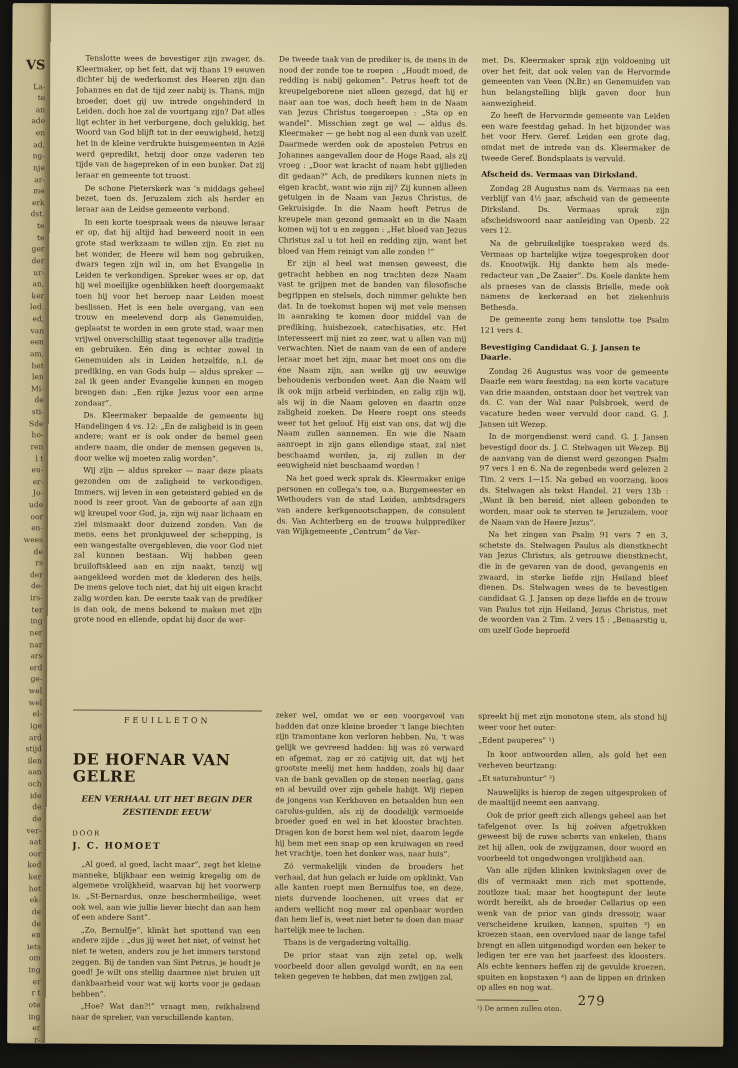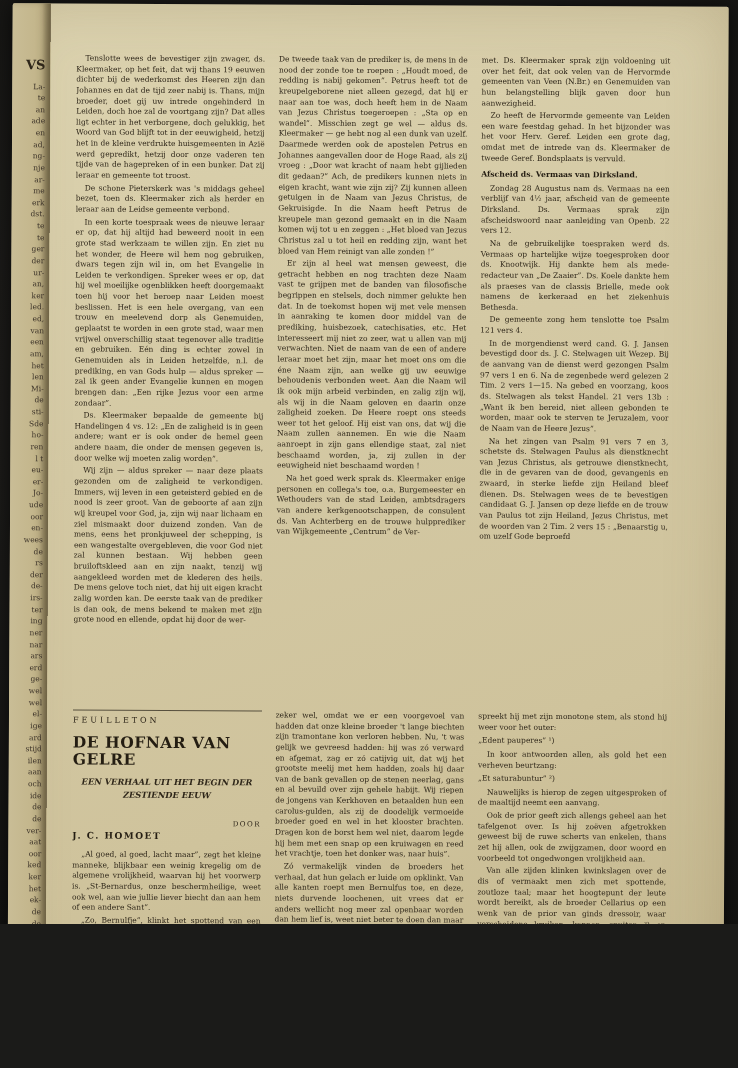--- a/index.html
+++ b/index.html
@@ -1,16 +1,16 @@
 <!DOCTYPE html>
 <html><head>
 <meta charset="utf-8">
 <style>
   html,body{margin:0;padding:0;background:#1b1b19;}
-  .scene{position:relative;width:738px;height:924px;overflow:hidden;
+  .scene{position:relative;width:738px;height:1068px;overflow:hidden;
          background:radial-gradient(ellipse at 50% 45%, #2b2a26 0%, #1d1c1a 70%, #141412 100%);}
   .paper{position:absolute;left:10px;top:5px;width:716px;height:1040px;
          transform:rotate(0.3deg);transform-origin:50% 50%;
          background:linear-gradient(160deg,#dcd3b0 0%,#d4c9a4 38%,#cfc39c 70%,#c3b68d 100%);
          box-shadow:0 0 22px rgba(0,0,0,.75), inset 0 0 60px rgba(120,100,60,.25);
          border-radius:2px;overflow:hidden;}
   .edge-strip{position:absolute;left:0;top:0;bottom:0;width:38px;overflow:hidden;
          padding:54px 5px 0 0;box-sizing:border-box;
          background:linear-gradient(90deg,#c9bd96 0%,#c2b489 78%,#a2946c 100%);
          box-shadow:inset -9px 0 9px -4px rgba(55,45,25,.55);}
@@ -22,24 +22,24 @@
   .news{min-height:648px;}
   .feuilleton{margin-top:8px;}
   .col{min-width:0;}
   .para{font:7.5px/1.42 "DejaVu Serif", serif;color:#2e2619;text-align:justify;
         text-indent:9px;margin:0 0 2px;}
   .cont .para:first-child{text-indent:0;}
   .subhead{font:bold 7.7px/1.35 "DejaVu Serif", serif;color:#241d12;text-align:left;
         text-indent:0;margin:6px 0 3px;}
   .centerline{text-align:left;text-indent:0;margin:3px 0;}
   .rule{border-top:1px solid #57503e;margin:0 0 5px;}
-  .f-label{font:8px "DejaVu Serif", serif;letter-spacing:3px;color:#2e2619;margin:1px 0 9px;}
+  .f-label{font:8px "DejaVu Serif", serif;letter-spacing:3px;color:#2e2619;margin:1px 0 26px;text-align:center;}
   .f-title{font:bold 15.5px/1.1 "DejaVu Serif", serif;letter-spacing:.5px;color:#241d12;margin:0 0 8px;}
-  .f-subtitle{font:bold italic 8.3px/1.5 "DejaVu Serif", serif;text-align:center;color:#2e2619;margin:0 6px 19px;}
-  .f-door{font:7px "DejaVu Serif", serif;letter-spacing:1.5px;text-align:right;color:#2e2619;margin:0 0 3px;}
+  .f-subtitle{font:bold italic 8.3px/1.5 "DejaVu Serif", serif;text-align:center;color:#2e2619;margin:0 6px 12px;}
+  .f-door{font:7px "DejaVu Serif", serif;letter-spacing:1.5px;text-align:left;color:#2e2619;margin:0 0 3px;}
   .f-author{font:bold 9px "DejaVu Serif", serif;letter-spacing:1.5px;color:#241d12;margin:0 0 9px;}
   .footnotes{margin-top:6px;}
   .footnotes::before{content:"";display:block;width:62px;border-top:1px solid #57503e;margin-bottom:3px;}
   .footnote{font:6.9px/1.45 "DejaVu Serif", serif;color:#2e2619;text-align:left;text-indent:0;margin:0;}
   .page-number{position:absolute;right:60px;bottom:20px;font:13px "DejaVu Serif", serif;
         letter-spacing:1px;color:#2e2619;}
 </style>
 </head>
 <body>
 
@@ -131,37 +131,39 @@
         <p class="frag">ing</p>
         <p class="frag">er</p>
         <p class="frag">r-</p>
       </div>
 
     <div class="content">
 
       <section class="grid news">
         <div class="col">
             <p class="para">Tenslotte wees de bevestiger zijn zwager, ds. Kleermaker, op het feit, dat wij thans 19 eeuwen dichter bij de wederkomst des Heeren zijn dan Johannes en dat de tijd zeer nabij is. Thans, mijn broeder, doet gij uw intrede ongehinderd in Leiden, doch hoe zal de voortgang zijn? Dat alles ligt echter in het verborgene, doch gelukkig, het Woord van God blijft tot in der eeuwigheid, hetzij het in de kleine verdrukte huisgemeenten in Azië werd gepredikt, hetzij door onze vaderen ten tijde van de hagepreken of in een bunker. Dat zij leraar en gemeente tot troost.</p>
-            <p class="para">De schone Pieterskerk was 's middags geheel bezet, toen ds. Kleermaker zich als herder en leraar aan de Leidse gemeente verbond.</p>
+            <p class="para">De schone Pieterskerk was 's middags geheel bezet, toen ds. Jeruzalem zich als herder en leraar aan de Leidse gemeente verbond.</p>
             <p class="para">In een korte toespraak wees de nieuwe leraar er op, dat hij altijd had beweerd nooit in een grote stad werkzaam te willen zijn. En ziet nu het wonder, de Heere wil hem nog gebruiken, dwars tegen zijn wil in, om het Evangelie in Leiden te verkondigen. Spreker wees er op, dat hij wel moeilijke ogenblikken heeft doorgemaakt toen hij voor het beroep naar Leiden moest beslissen. Het is een hele overgang, van een trouw en meelevend dorp als Genemuiden, geplaatst te worden in een grote stad, waar men vrijwel onverschillig staat tegenover alle traditie en gebruiken. Eén ding is echter zowel in Genemuiden als in Leiden hetzelfde, n.l. de prediking, en van Gods hulp — aldus spreker — zal ik geen ander Evangelie kunnen en mogen brengen dan: „Een rijke Jezus voor een arme zondaar”.</p>
             <p class="para">Ds. Kleermaker bepaalde de gemeente bij Handelingen 4 vs. 12: „En de zaligheid is in geen andere; want er is ook onder de hemel geen andere naam, die onder de mensen gegeven is, door welke wij moeten zalig worden”.</p>
             <p class="para">Wij zijn — aldus spreker — naar deze plaats gezonden om de zaligheid te verkondigen. Immers, wij leven in een geteisterd gebied en de nood is zeer groot. Van de geboorte af aan zijn wij kreupel voor God, ja, zijn wij naar lichaam en ziel mismaakt door duizend zonden. Van de mens, eens het pronkjuweel der schepping, is een wangestalte overgebleven, die voor God niet zal kunnen bestaan. Wij hebben geen bruiloftskleed aan en zijn naakt, tenzij wij aangekleed worden met de klederen des heils. De mens gelove toch niet, dat hij uit eigen kracht zalig worden kan. De eerste taak van de prediker is dan ook, de mens bekend te maken met zijn grote nood en ellende, opdat hij door de wer-</p>
           </div>
         <div class="col cont">
             <p class="para">De tweede taak van de prediker is, de mens in de nood der zonde toe te roepen : „Houdt moed, de redding is nabij gekomen”. Petrus heeft tot de kreupelgeborene niet alleen gezegd, dat hij er naar aan toe was, doch heeft hem in de Naam van Jezus Christus toegeroepen : „Sta op en wandel”. Misschien zegt ge wel — aldus ds. Kleermaker — ge hebt nog al een dunk van uzelf. Daarmede werden ook de apostelen Petrus en Johannes aangevallen door de Hoge Raad, als zij vroeg : „Door wat kracht of naam hebt gijlieden dit gedaan?” Ach, de predikers kunnen niets in eigen kracht, want wie zijn zij? Zij kunnen alleen getuigen in de Naam van Jezus Christus, de Gekruisigde. In die Naam heeft Petrus de kreupele man gezond gemaakt en in die Naam komen wij tot u en zeggen : „Het bloed van Jezus Christus zal u tot heil en redding zijn, want het bloed van Hem reinigt van alle zonden !”</p>
             <p class="para">Er zijn al heel wat mensen geweest, die getracht hebben en nog trachten deze Naam vast te grijpen met de banden van filosofische begrippen en stelsels, doch nimmer gelukte hen dat. In de toekomst hopen wij met vele mensen in aanraking te komen door middel van de prediking, huisbezoek, catechisaties, etc. Het interesseert mij niet zo zeer, wat u allen van mij verwachten. Niet de naam van de een of andere leraar moet het zijn, maar het moet ons om die éne Naam zijn, aan welke gij uw eeuwige behoudenis verbonden weet. Aan die Naam wil ik ook mijn arbeid verbinden, en zalig zijn wij, als wij in die Naam geloven en daarin onze zaligheid zoeken. De Heere roept ons steeds weer tot het geloof. Hij eist van ons, dat wij die Naam zullen aannemen. En wie die Naam aanroept in zijn gans ellendige staat, zal niet beschaamd worden, ja, zij zullen in der eeuwigheid niet beschaamd worden !</p>
             <p class="para">Na het goed werk sprak ds. Kleermaker enige personen en collega's toe, o.a. Burgemeester en Wethouders van de stad Leiden, ambtsdragers van andere kerkgenootschappen, de consulent ds. Van Achterberg en de trouwe hulpprediker van Wijkgemeente „Centrum” de Ver-</p>
           </div>
         <div class="col cont">
             <p class="para">met. Ds. Kleermaker sprak zijn voldoening uit over het feit, dat ook velen van de Hervormde gemeenten van Veen (N.Br.) en Genemuiden van hun belangstelling blijk gaven door hun aanwezigheid.</p>
             <p class="para">Zo heeft de Hervormde gemeente van Leiden een ware feestdag gehad. In het bijzonder was het voor Herv. Geref. Leiden een grote dag, omdat met de intrede van ds. Kleermaker de tweede Geref. Bondsplaats is vervuld.</p>
             <p class="subhead">Afscheid ds. Vermaas van Dirksland.</p>
             <p class="para">Zondag 28 Augustus nam ds. Vermaas na een verblijf van 4½ jaar, afscheid van de gemeente Dirksland. Ds. Vermaas sprak zijn afscheidswoord naar aanleiding van Openb. 22 vers 12.</p>
             <p class="para">Na de gebruikelijke toespraken werd ds. Vermaas op hartelijke wijze toegesproken door ds. Knootwijk. Hij dankte hem als mede-redacteur van „De Zaaier”. Ds. Koele dankte hem als praeses van de classis Brielle, mede ook namens de kerkeraad en het ziekenhuis Bethesda.</p>
             <p class="para">De gemeente zong hem tenslotte toe Psalm 121 vers 4.</p>
+            <p class="subhead">Bevestiging Candidaat G. J. Jansen te Daarle.</p>
+            <p class="para">Zondag 26 Augustus was voor de gemeente Daarle een ware feestdag; na een korte vacature van drie maanden, ontstaan door het vertrek van ds. C. van der Wal naar Polsbroek, werd de vacature heden weer vervuld door cand. G. J. Jansen uit Wezep.</p>
             <p class="para">In de morgendienst werd cand. G. J. Jansen bevestigd door ds. J. C. Stelwagen uit Wezep. Bij de aanvang van de dienst werd gezongen Psalm 97 vers 1 en 6. Na de zegenbede werd gelezen 2 Tim. 2 vers 1—15. Na gebed en voorzang, koos ds. Stelwagen als tekst Handel. 21 vers 13b : „Want ik ben bereid, niet alleen gebonden te worden, maar ook te sterven te Jeruzalem, voor de Naam van de Heere Jezus”.</p>
             <p class="para">Na het zingen van Psalm 91 vers 7 en 3, schetste ds. Stelwagen Paulus als dienstknecht van Jezus Christus, als getrouwe dienstknecht, die in de gevaren van de dood, gevangenis en zwaard, in sterke liefde zijn Heiland bleef dienen. Ds. Stelwagen wees de te bevestigen candidaat G. J. Jansen op deze liefde en de trouw van Paulus tot zijn Heiland, Jezus Christus, met de woorden van 2 Tim. 2 vers 15 : „Benaarstig u, om uzelf Gode beproefd</p>
           </div>
       </section>
 
       <section class="grid feuilleton">
         <div class="col">
           <div class="rule"></div>
           <div class="f-label">FEUILLETON</div>
           <div class="f-title">DE HOFNAR VAN GELRE</div>

